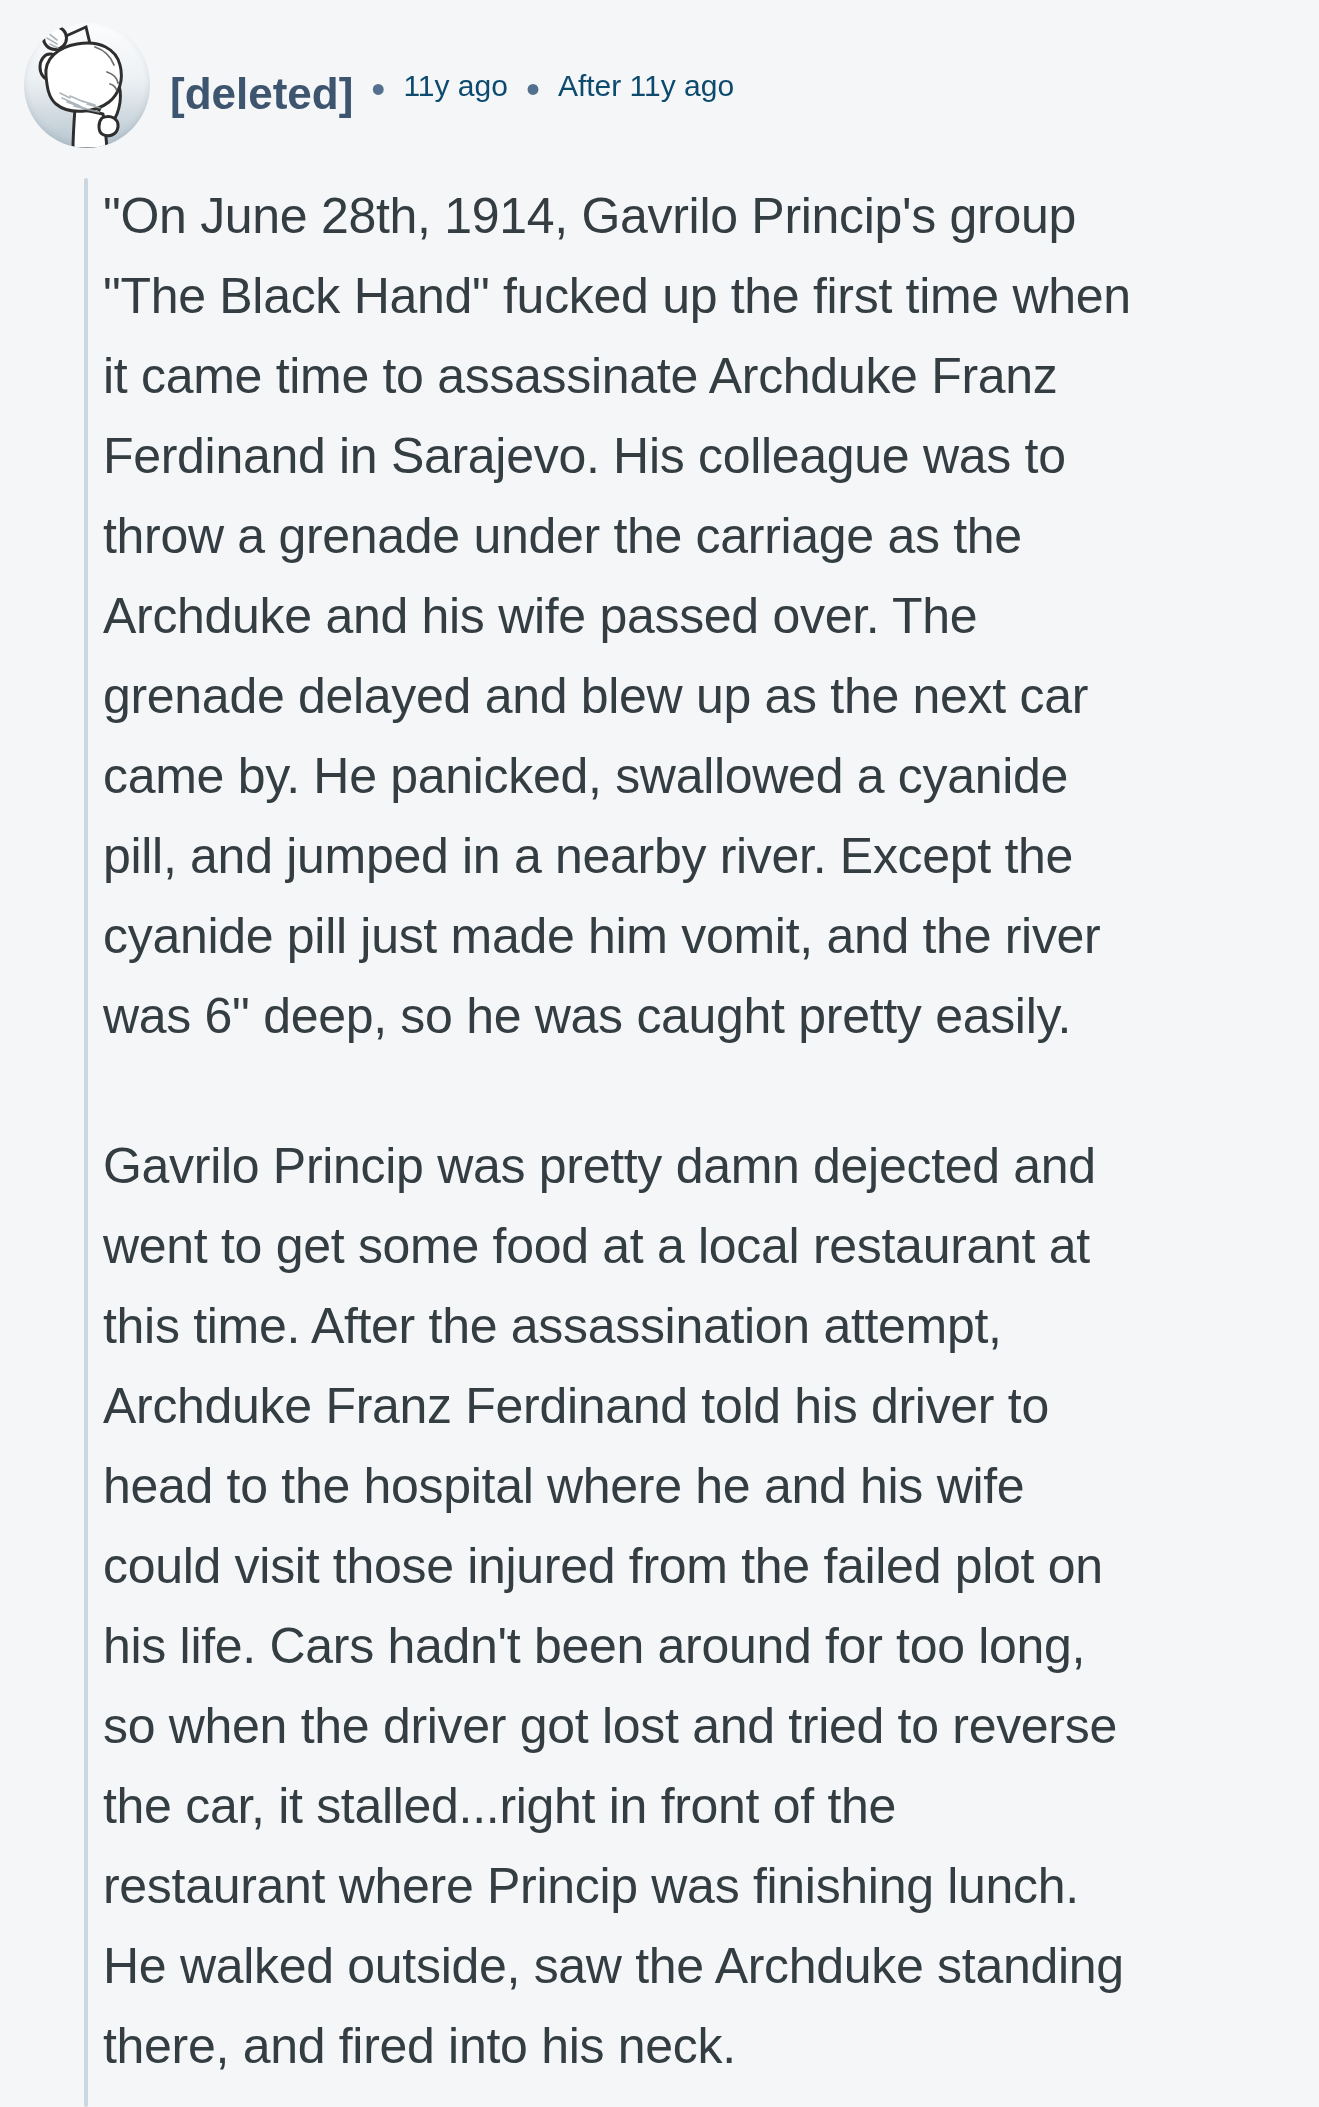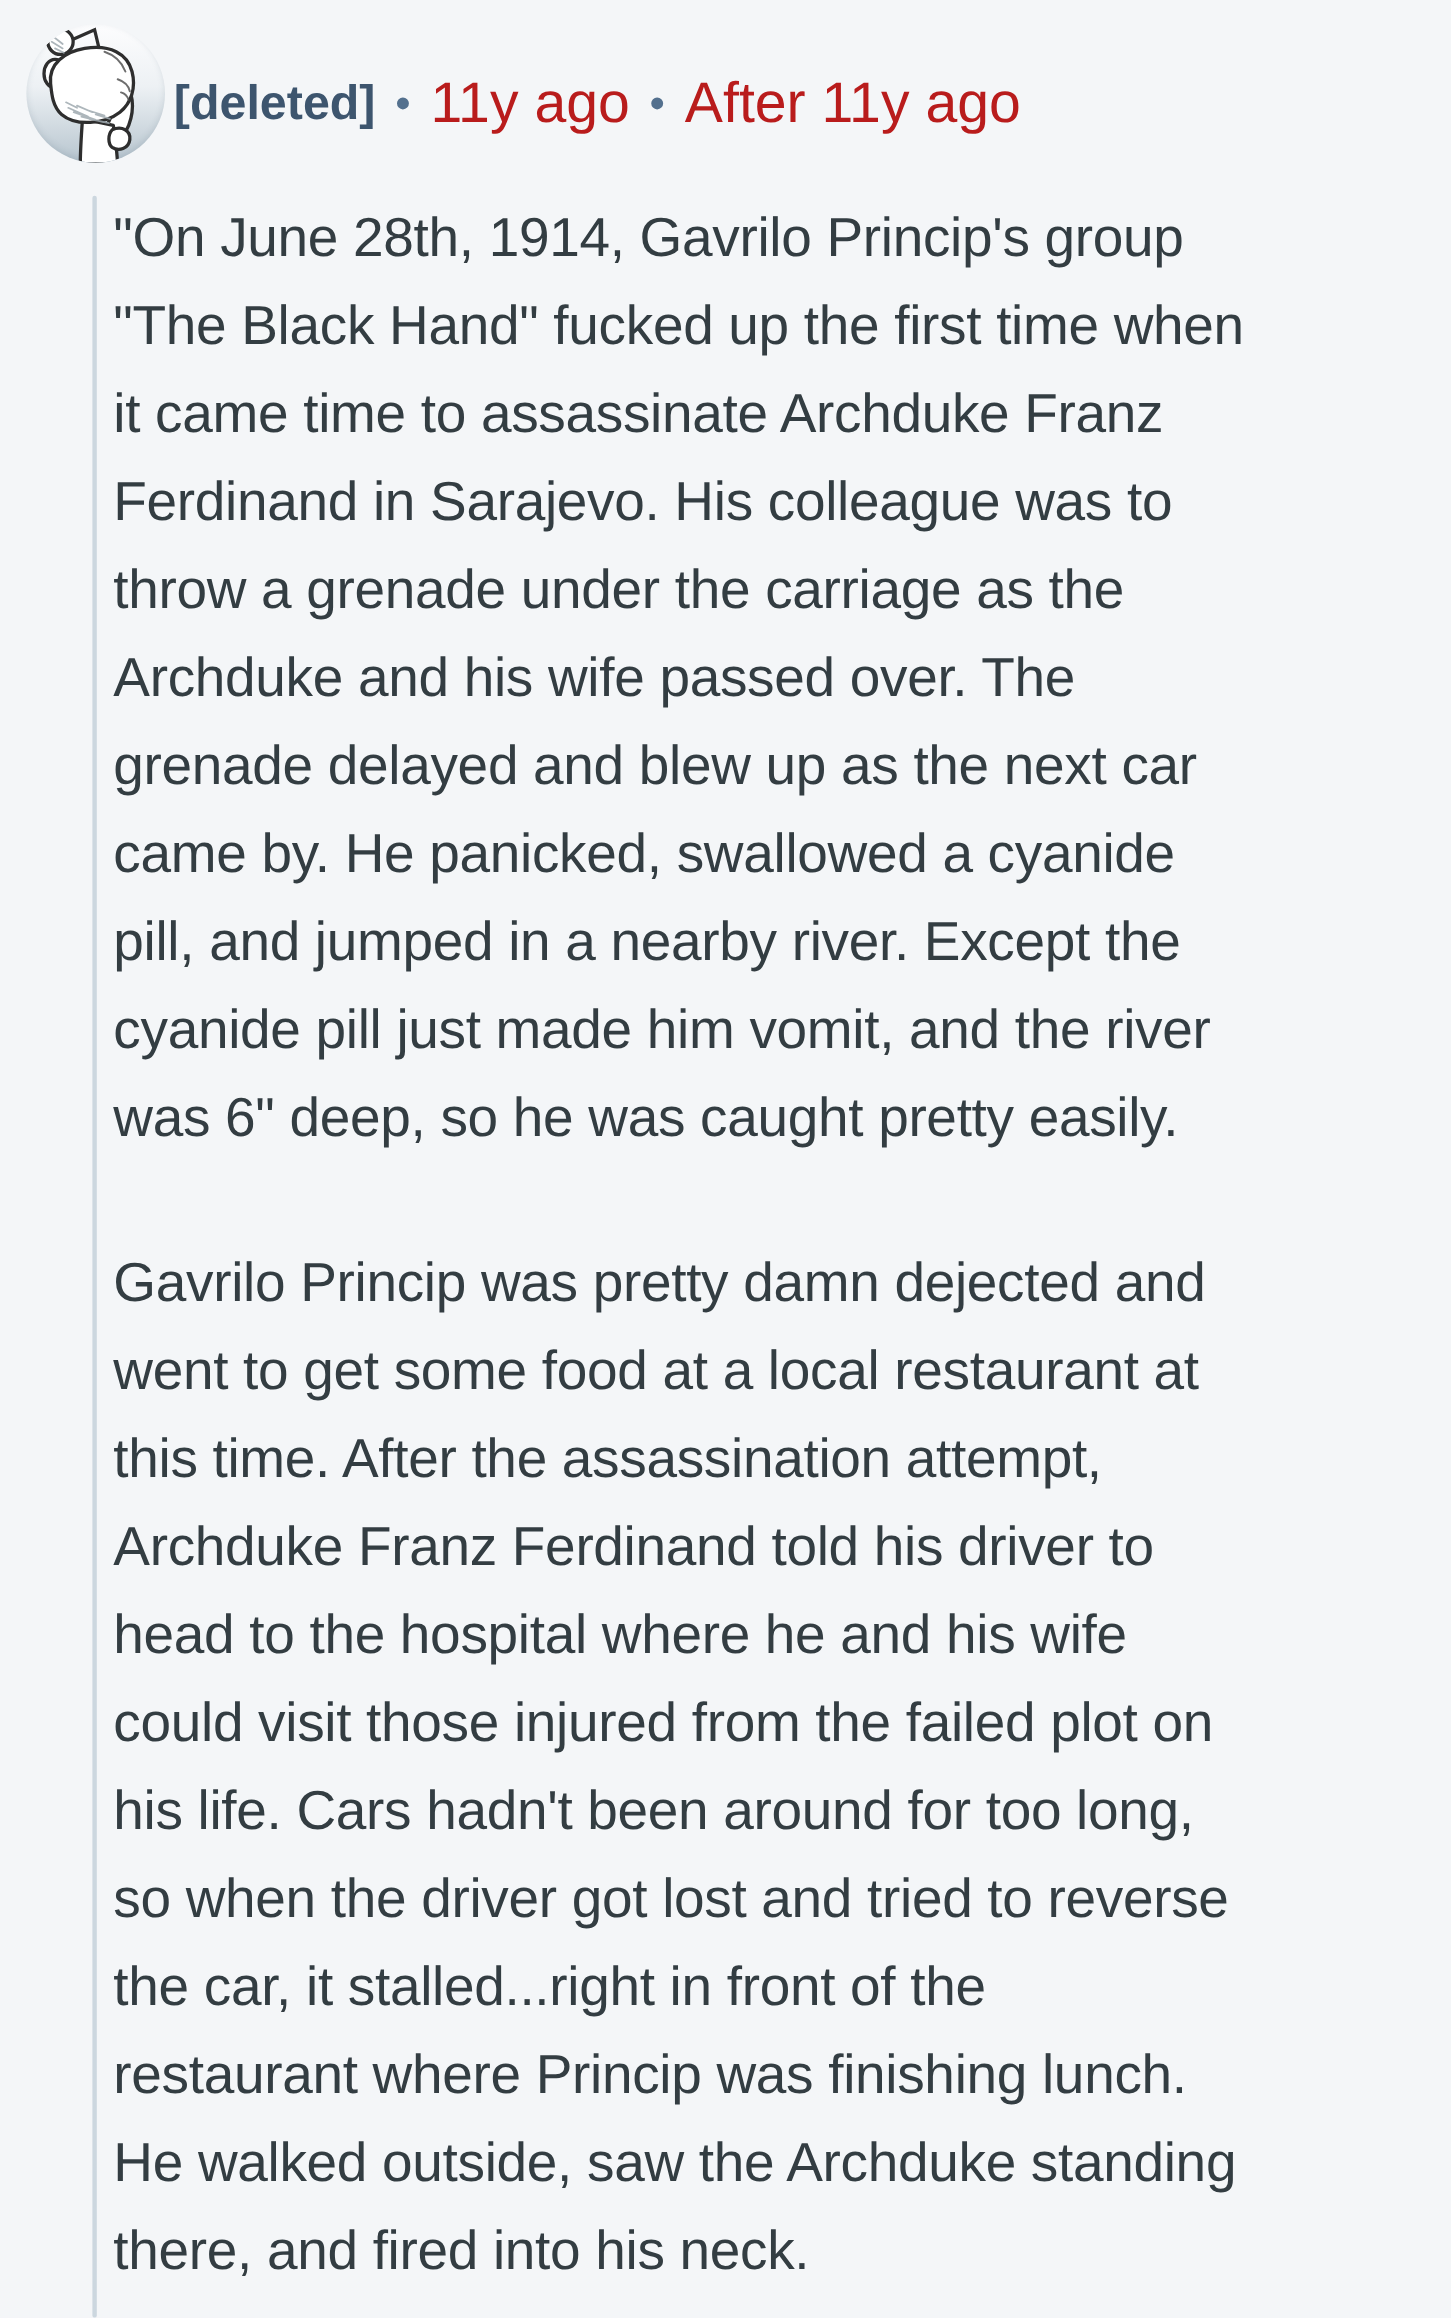--- a/index.html
+++ b/index.html
@@ -39,41 +39,40 @@
     overflow: hidden;
     flex: 0 0 auto;
     background: linear-gradient(180deg, #fdfdfe 0%, #edf1f4 45%, #b7c5cf 100%);
     box-shadow: inset 0 -2px 6px rgba(90,110,130,0.18);
     cursor: pointer;
   }
   .avatar svg { display: block; width: 126px; height: 126px; }
 
   .meta {
     display: flex;
-    align-items: center;
     gap: 18px;
-    margin-left: 8px;
+    margin-left: 20px;
     position: relative;
     top: 9px;
     white-space: nowrap;
   }
   .author {
     font-size: 44px;
     font-weight: 700;
     color: #3d556e;
     cursor: pointer;
   }
   .sep {
     font-size: 40px;
     color: #53708e;
     line-height: 1;
   }
   .time, .edited {
-    font-size: 52px;
-    color: #b91c1c;
+    font-size: 30px;
+    color: #0c4a6e;
   }
 
   
   .comment-body {
     position: absolute;
     left: 103px;
     top: 176px;
     color: #333d42;
     font-size: 50px;
     line-height: 80px;

